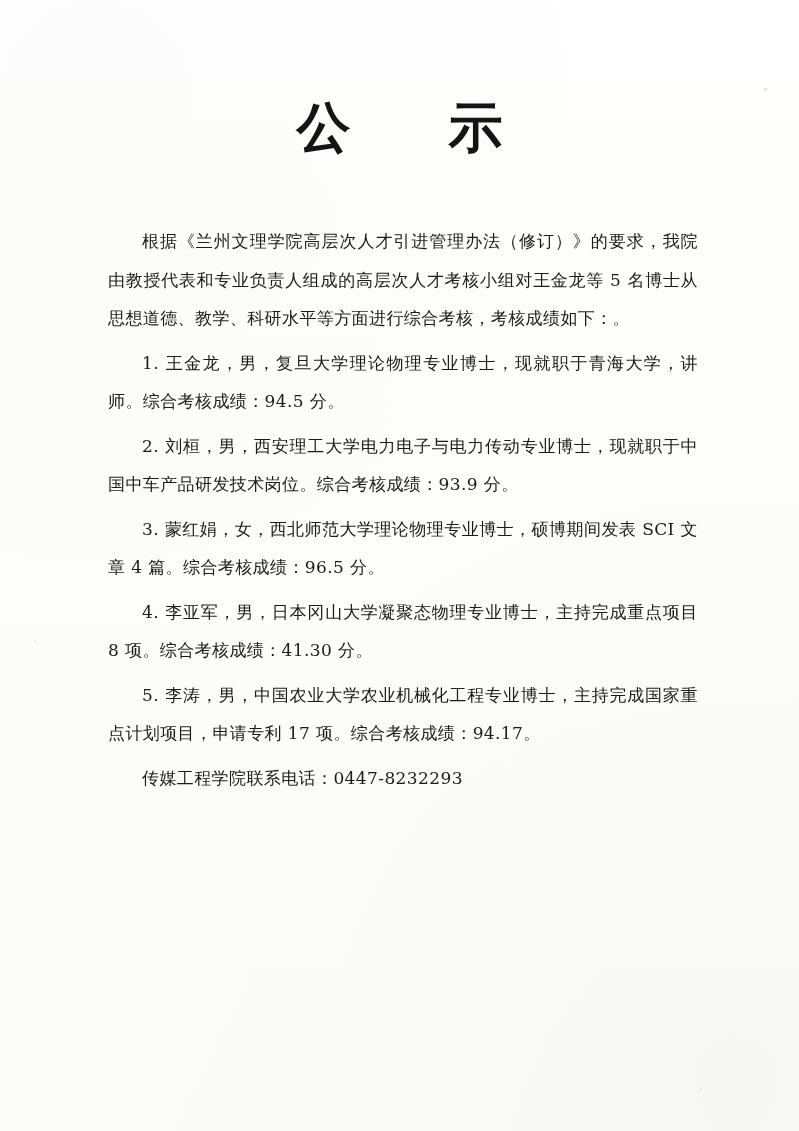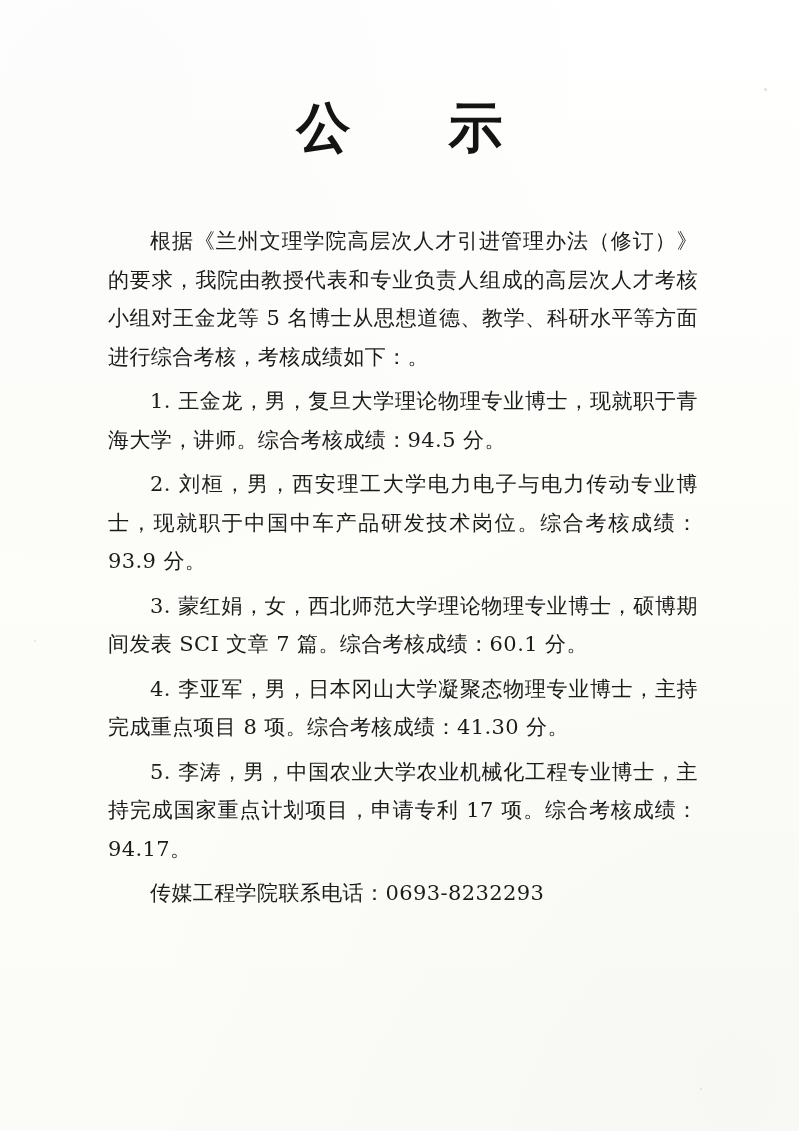--- a/index.html
+++ b/index.html
@@ -41,21 +41,21 @@
     font-family: "DejaVu Serif", "Liberation Serif", serif;
   }
   .body-block {
     position: absolute;
     top: 222px;
     left: 108px;
     width: 590px;
   }
   p.para {
     margin: 0 0 6px 0;
-    font-size: 21px;
+    font-size: 17px;
     line-height: 38.5px;
     text-align: justify;
     text-justify: inter-ideograph;
     text-indent: 2em;
     color: #1b1b1b;
     letter-spacing: 0.4px;
   }
   
   .speck {
     position: absolute;
@@ -74,18 +74,18 @@
   <div class="speck" style="left:764px; top:88px; width:3px; height:3px;"></div>
   <div class="speck" style="left:34px; top:640px; width:2px; height:2px;"></div>
   <div class="speck" style="left:700px; top:1088px; width:2px; height:2px;"></div>
 
   <div class="doc-title">公　示</div>
 
   <div class="body-block">
     <p class="para">根据《兰州文理学院高层次人才引进管理办法（修订）》的要求，我院由教授代表和专业负责人组成的高层次人才考核小组对王金龙等 5 名博士从思想道德、教学、科研水平等方面进行综合考核，考核成绩如下：。</p>
     <p class="para">1. 王金龙，男，复旦大学理论物理专业博士，现就职于青海大学，讲师。综合考核成绩：94.5 分。</p>
     <p class="para">2. 刘桓，男，西安理工大学电力电子与电力传动专业博士，现就职于中国中车产品研发技术岗位。综合考核成绩：93.9 分。</p>
-    <p class="para">3. 蒙红娟，女，西北师范大学理论物理专业博士，硕博期间发表 SCI 文章 7 篇。综合考核成绩：60.1 分。</p>
+    <p class="para">3. 蒙红娟，女，西北师范大学理论物理专业博士，硕博期间发表 SCI 文章 4 篇。综合考核成绩：96.5 分。</p>
     <p class="para">4. 李亚军，男，日本冈山大学凝聚态物理专业博士，主持完成重点项目 8 项。综合考核成绩：41.30 分。</p>
     <p class="para">5. 李涛，男，中国农业大学农业机械化工程专业博士，主持完成国家重点计划项目，申请专利 17 项。综合考核成绩：94.17。</p>
-    <p class="para">传媒工程学院联系电话：0693-8232293</p>
+    <p class="para">传媒工程学院联系电话：0447-8232293</p>
   </div>
 </div>
 
 </body></html>

